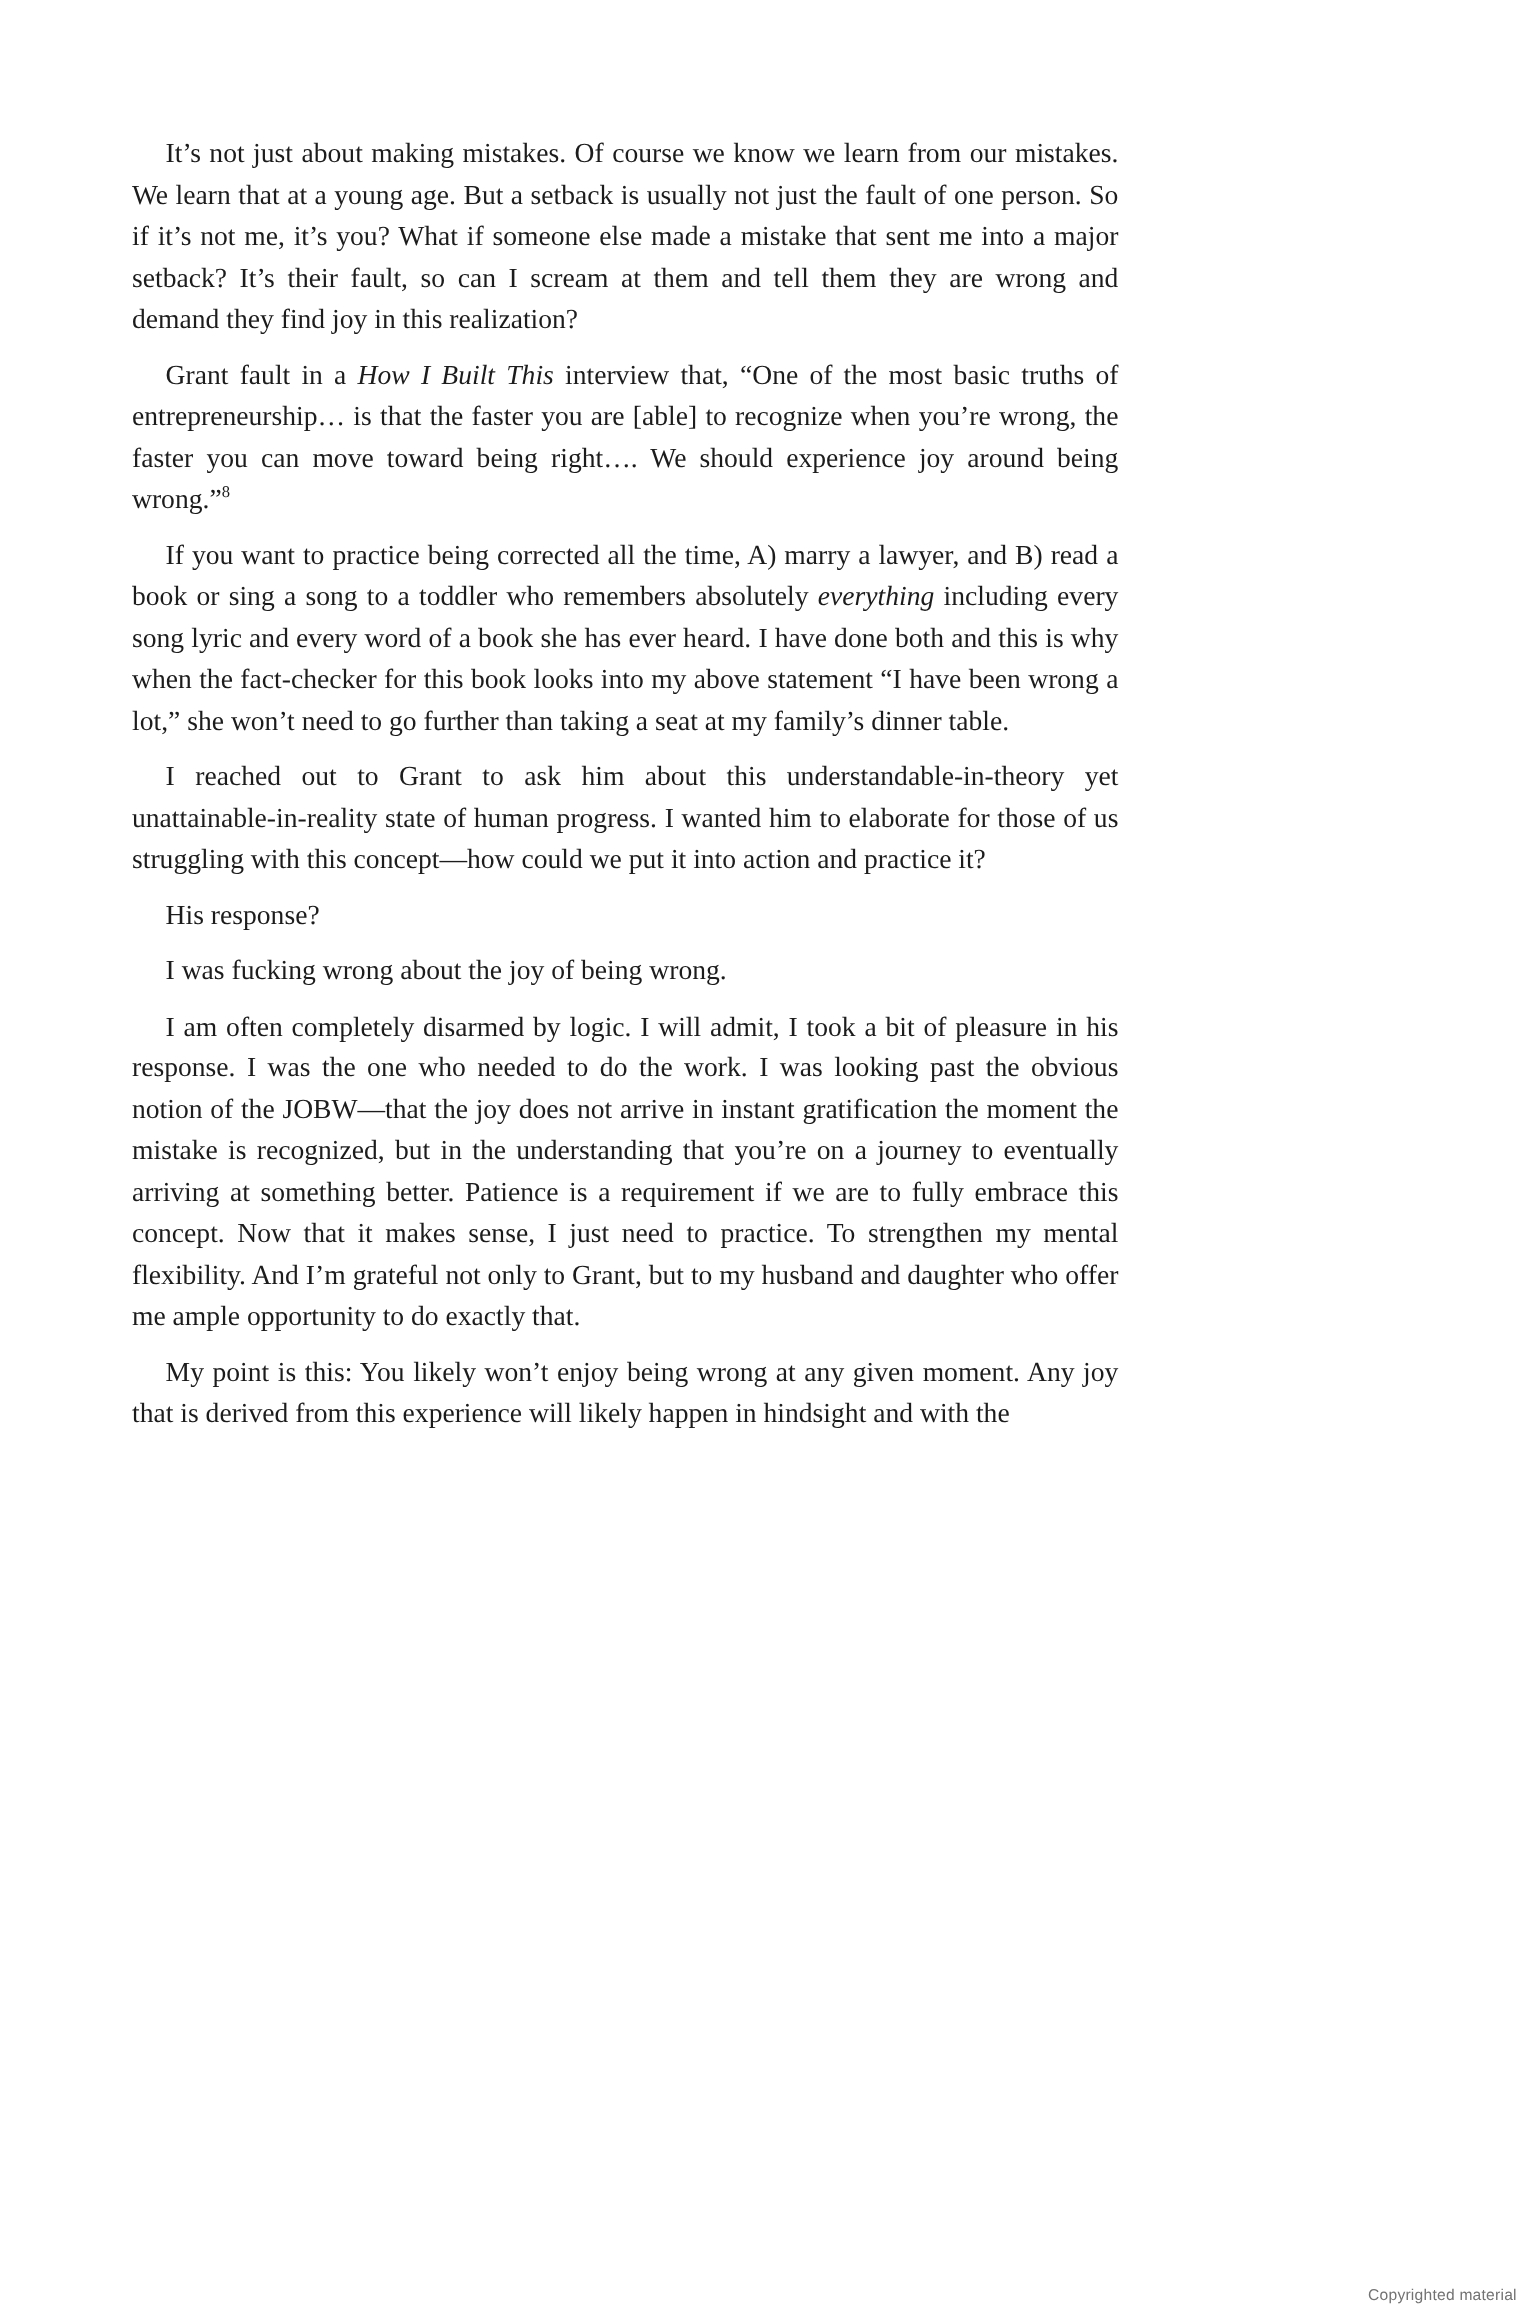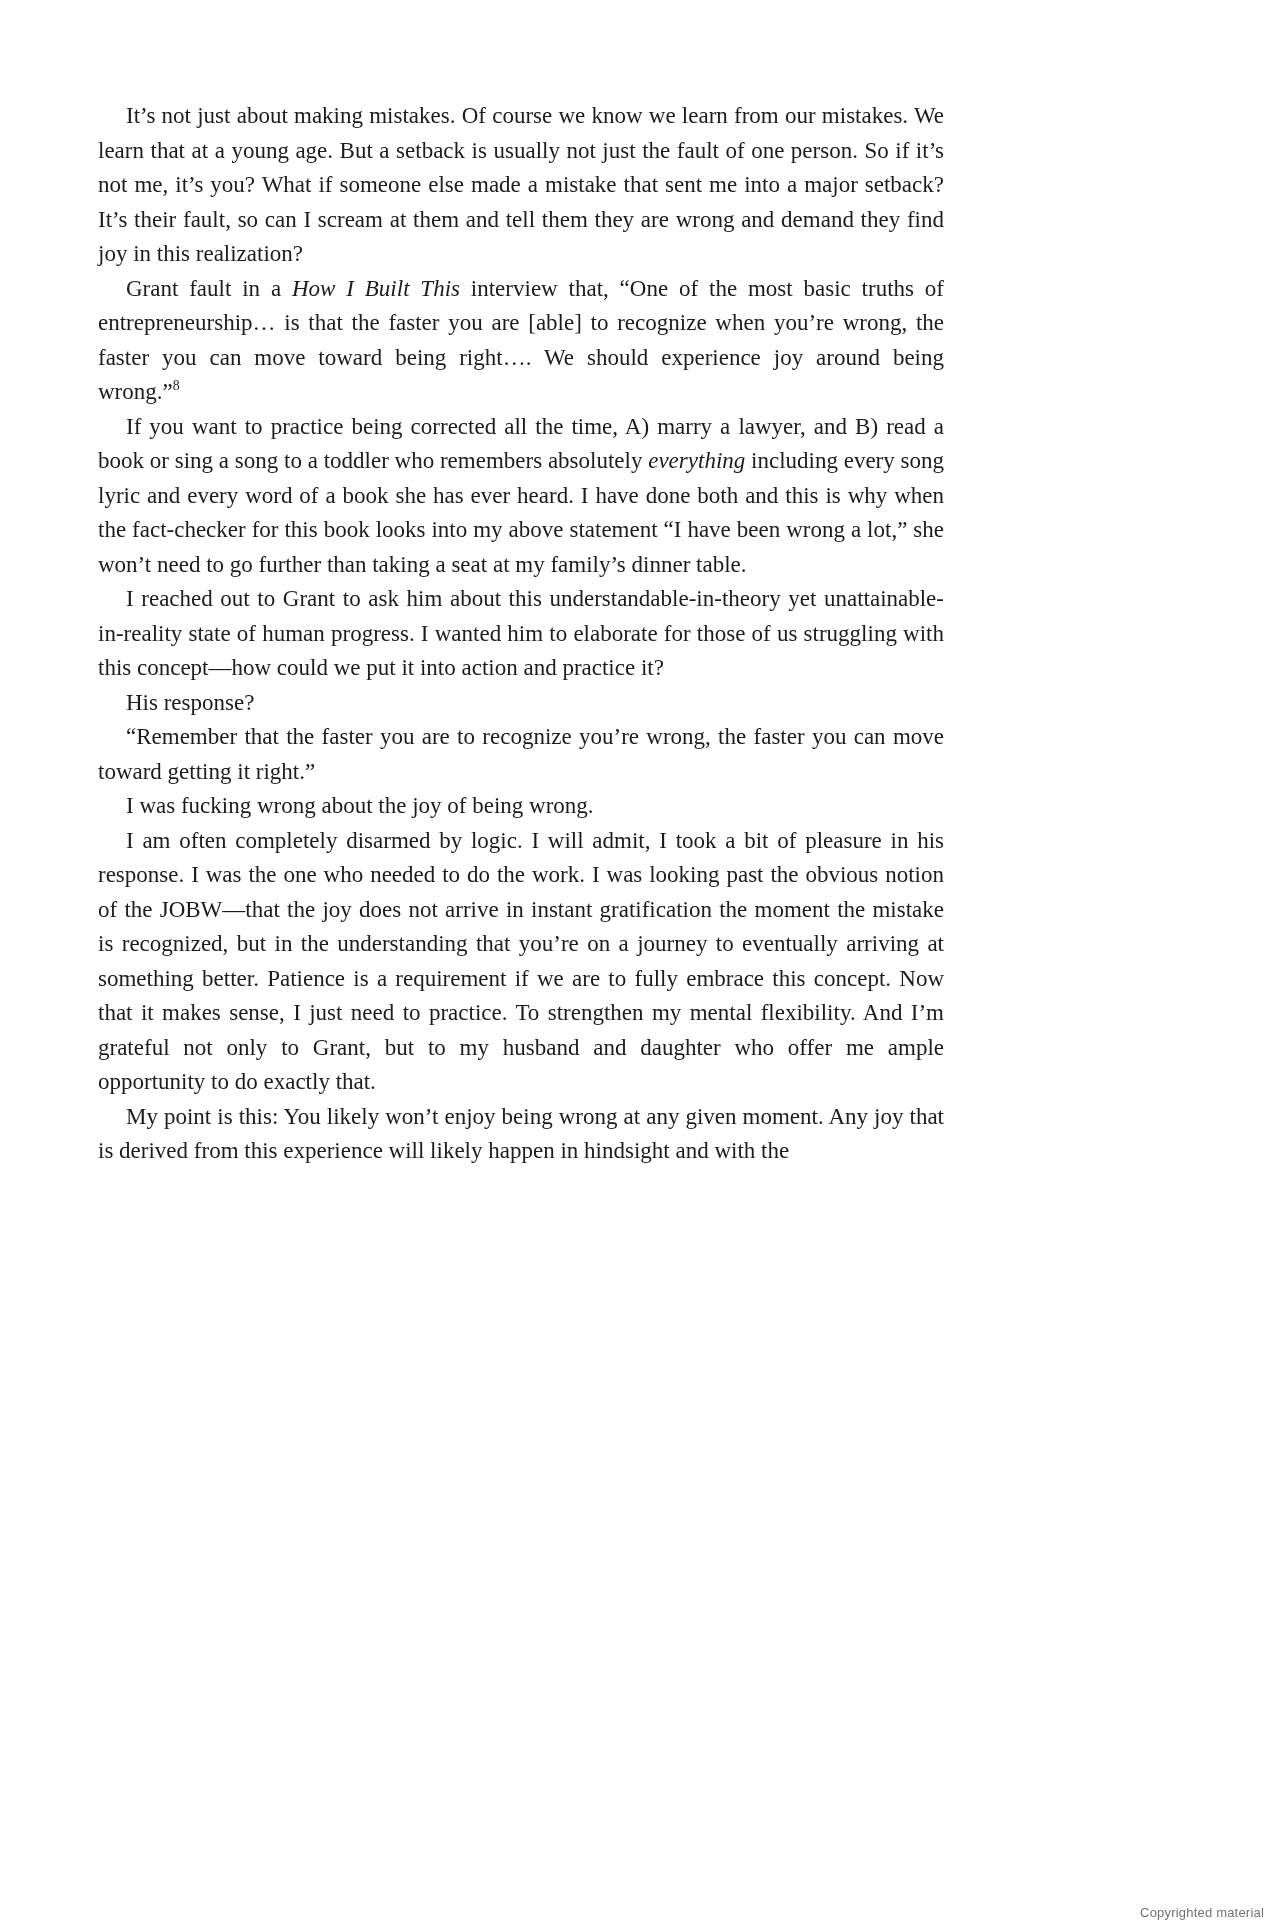--- a/index.html
+++ b/index.html
@@ -19,21 +19,21 @@
     left: 98px;
     top: 99px;
     width: 846px;
     font-size: 23px;
     line-height: 34.5px;
     color: #1c1c1c;
     text-align: justify;
     text-justify: inter-word;
   }
   .page-text p {
-    margin: 0;
+    margin: 12px;
     padding: 0;
     text-indent: 28px;
   }
   .run-italic {
     font-style: italic;
   }
   .page-text sup {
     font-size: 0.6em;
     line-height: 0;
     vertical-align: super;
@@ -50,19 +50,18 @@
 </style>
 </head>
 <body>
 
 <div class="page-text" id="text-container">
     <p><span>It’s not just about making mistakes. Of course we know we learn from our mistakes. We learn that at a young age. But a setback is usually not just the fault of one person. So if it’s not me, it’s you? What if someone else made a mistake that sent me into a major setback? It’s their fault, so can I scream at them and tell them they are wrong and demand they find joy in this realization?</span></p>
     <p><span>Grant fault in a </span><span class="run-italic">How I Built This</span><span> interview that, “One of the most basic truths of entrepreneurship… is that the faster you are [able] to recognize when you’re wrong, the faster you can move toward being right…. We should experience joy around being wrong.”</span><sup>8</sup></p>
     <p><span>If you want to practice being corrected all the time, A) marry a lawyer, and B) read a book or sing a song to a toddler who remembers absolutely </span><span class="run-italic">everything</span><span> including every song lyric and every word of a book she has ever heard. I have done both and this is why when the fact-checker for this book looks into my above statement “I have been wrong a lot,” she won’t need to go further than taking a seat at my family’s dinner table.</span></p>
     <p><span>I reached out to Grant to ask him about this understandable-in-theory yet unattainable-in-reality state of human progress. I wanted him to elaborate for those of us struggling with this concept—how could we put it into action and practice it?</span></p>
     <p><span>His response?</span></p>
-    <p><span>“Remember that the faster you are to recognize you’re wrong, the faster you can move toward getting it right.”</span></p>
     <p><span>I was fucking wrong about the joy of being wrong.</span></p>
     <p><span>I am often completely disarmed by logic. I will admit, I took a bit of pleasure in his response. I was the one who needed to do the work. I was looking past the obvious notion of the JOBW—that the joy does not arrive in instant gratification the moment the mistake is recognized, but in the understanding that you’re on a journey to eventually arriving at something better. Patience is a requirement if we are to fully embrace this concept. Now that it makes sense, I just need to practice. To strengthen my mental flexibility. And I’m grateful not only to Grant, but to my husband and daughter who offer me ample opportunity to do exactly that.</span></p>
     <p><span>My point is this: You likely won’t enjoy being wrong at any given moment. Any joy that is derived from this experience will likely happen in hindsight and with the</span></p>
   </div>
 
 <div class="watermark">Copyrighted material</div>
 
 </body></html>

